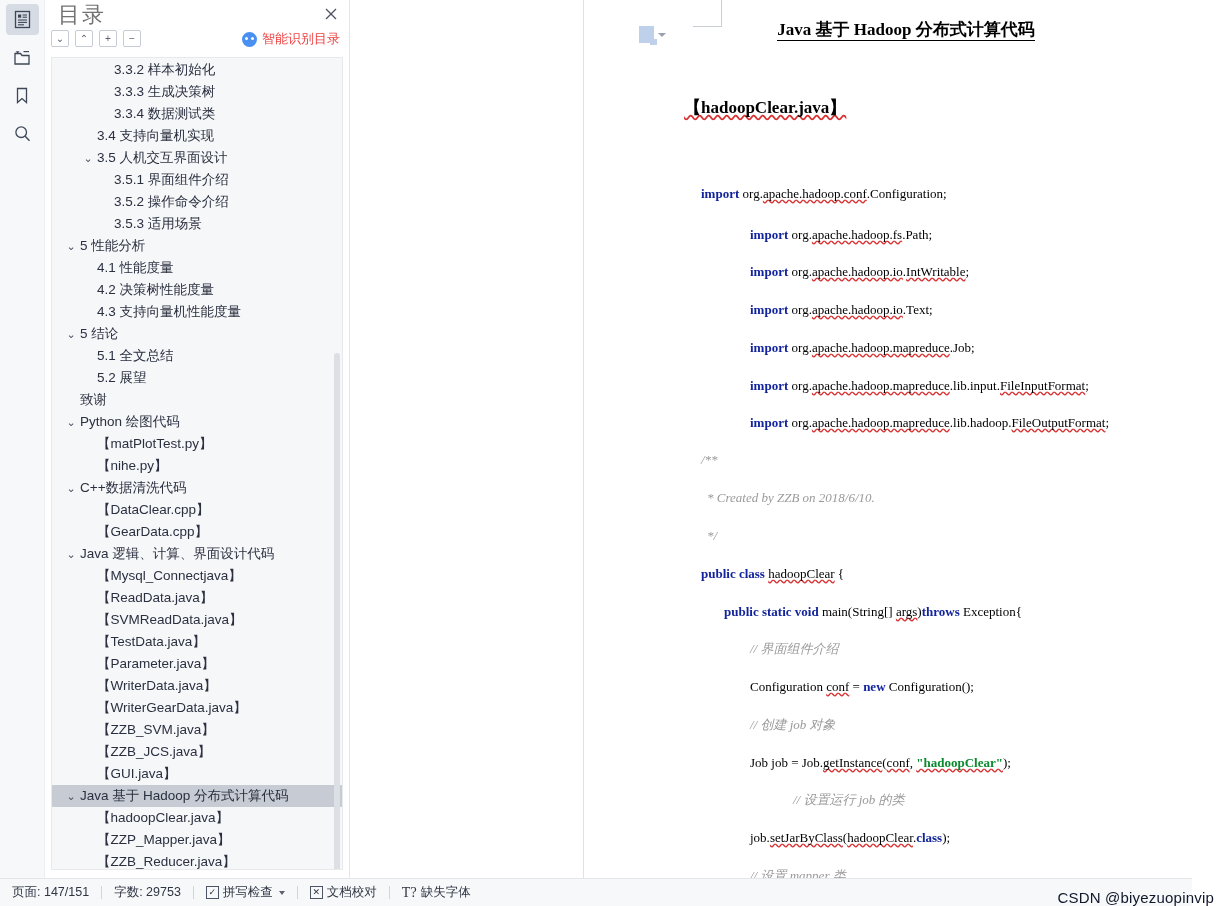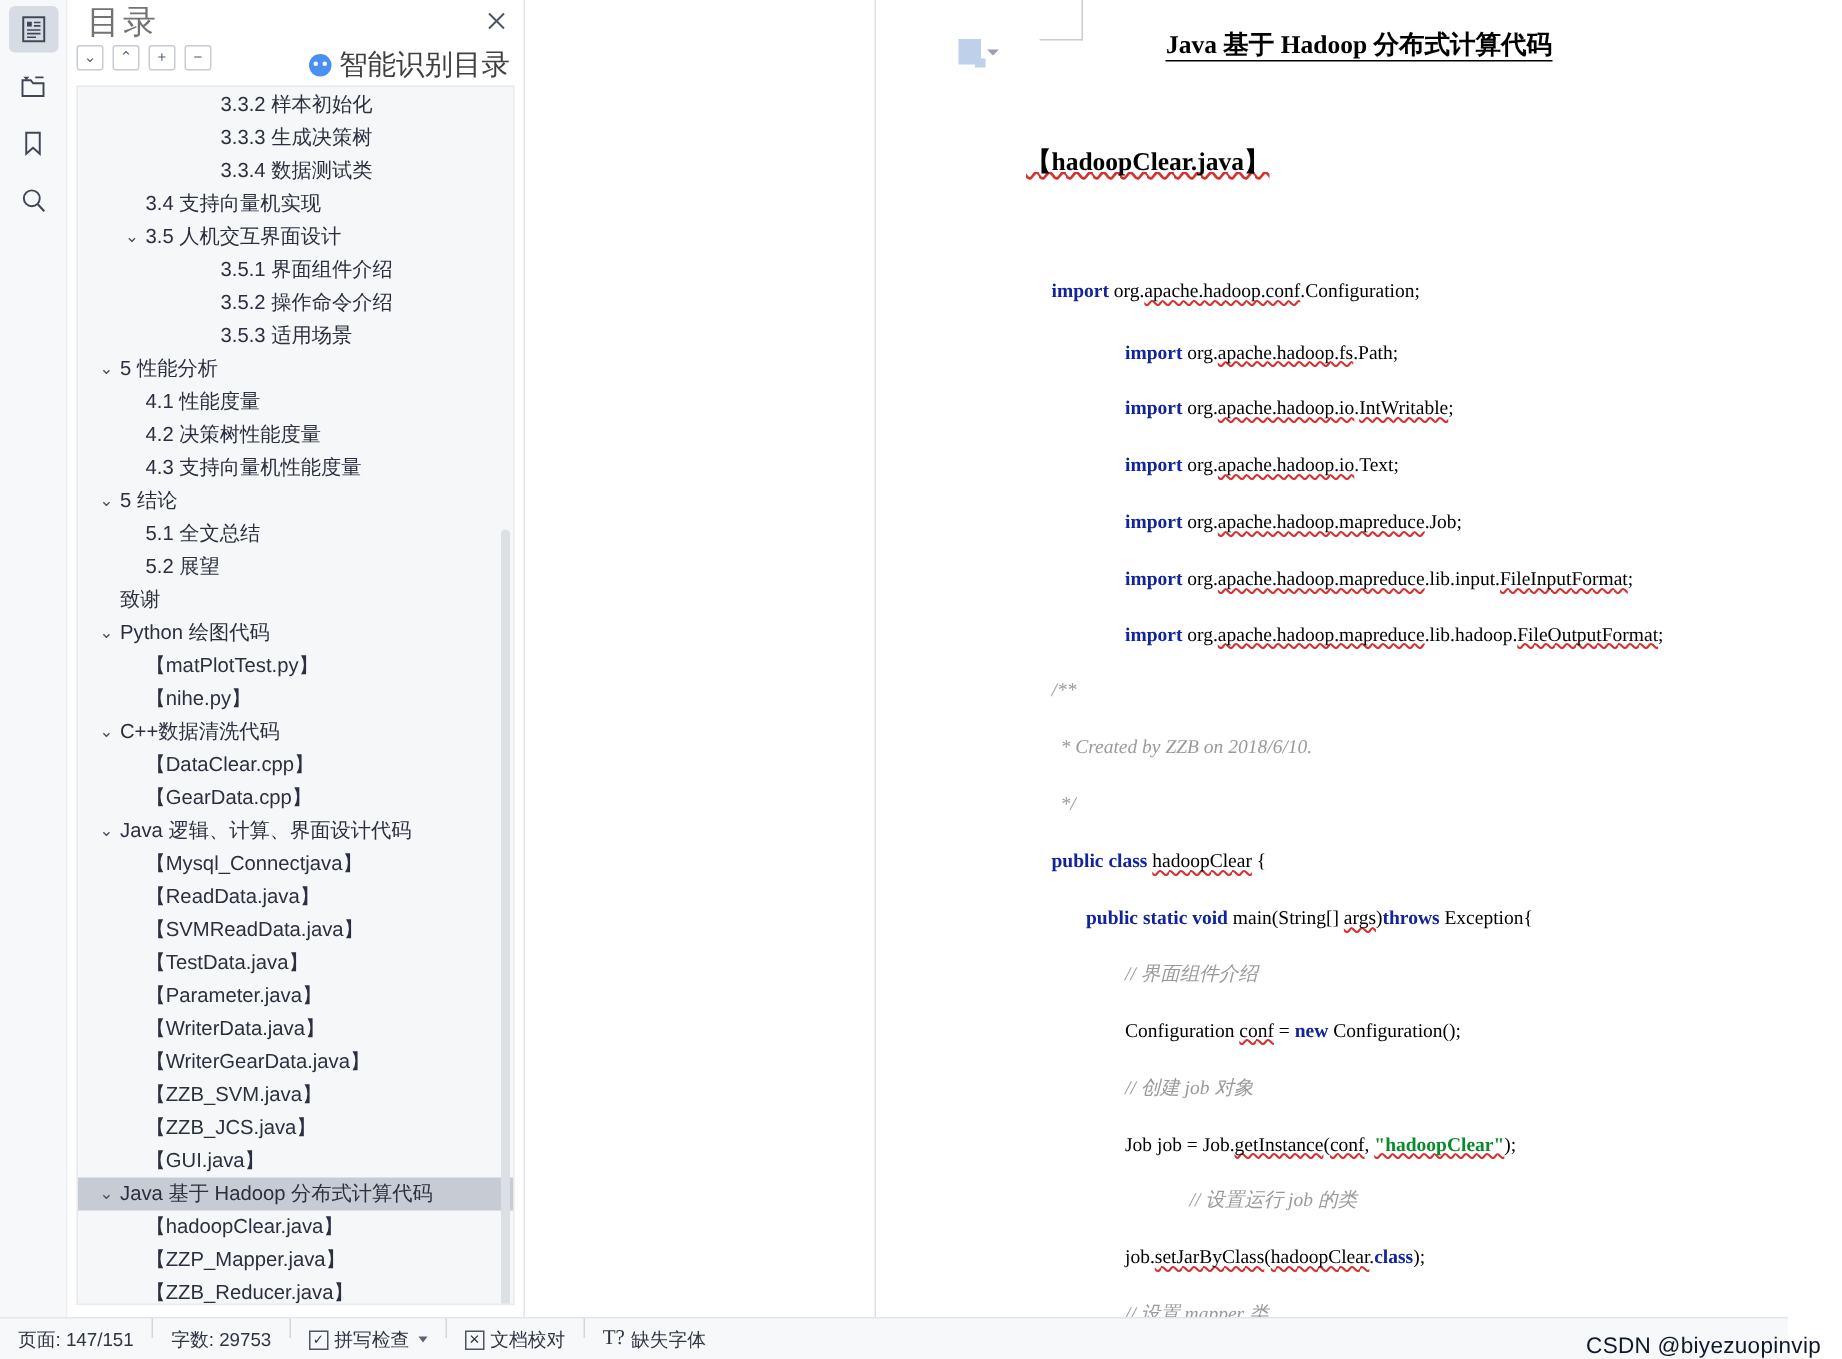--- a/index.html
+++ b/index.html
@@ -122,22 +122,22 @@
     content: "";
     position: absolute;
     top: 5px;
     width: 3px; height: 3px;
     border-radius: 50%;
     background: #ffffff;
   }
   .smart-toc-icon::before { left: 3px; }
   .smart-toc-icon::after  { right: 3px; }
   .smart-toc-label {
-    font-size: 19px;
-    color: #404040;
+    font-size: 13px;
+    color: #ef4444;
   }
 
   .toc-body {
     position: absolute;
     left: 6px; top: 57px;
     width: 292px;
     height: 813px;
     background: #f6f7f9;
     border: 1px solid #e7e9ed;
     box-sizing: border-box;
@@ -164,21 +164,21 @@
     text-align: center;
     color: #4a5263;
     font-size: 11px;
   }
   .toc-row .txt { display: inline-block; }
   
   .lvl0 .txt { margin-left: 28px; }
   .lvl0 .chev { left: 12px; }
   .lvl1 .txt { margin-left: 45px; }
   .lvl1 .chev { left: 29px; }
-  .lvl2 .txt { margin-left: 95px; }
+  .lvl2 .txt { margin-left: 62px; }
 
   .toc-scrollbar {
     position: absolute;
     right: 2px;
     top: 295px;
     width: 6px;
     height: 518px;
     background: #dcdfe4;
     border-radius: 3px;
     cursor: pointer;
@@ -285,21 +285,21 @@
   
   .statusbar {
     position: absolute;
     left: 0; bottom: 0;
     width: 1192px;
     height: 28px;
     background: #f7f8fa;
     border-top: 1px solid #e4e6ea;
     box-sizing: border-box;
     display: flex;
-    align-items: flex-start;
+    align-items: center;
     font-size: 12.5px;
     color: #2f3542;
   }
   .sb-item {
     display: flex;
     align-items: center;
     gap: 4px;
     padding: 0 12px;
     height: 28px;
     cursor: default;

